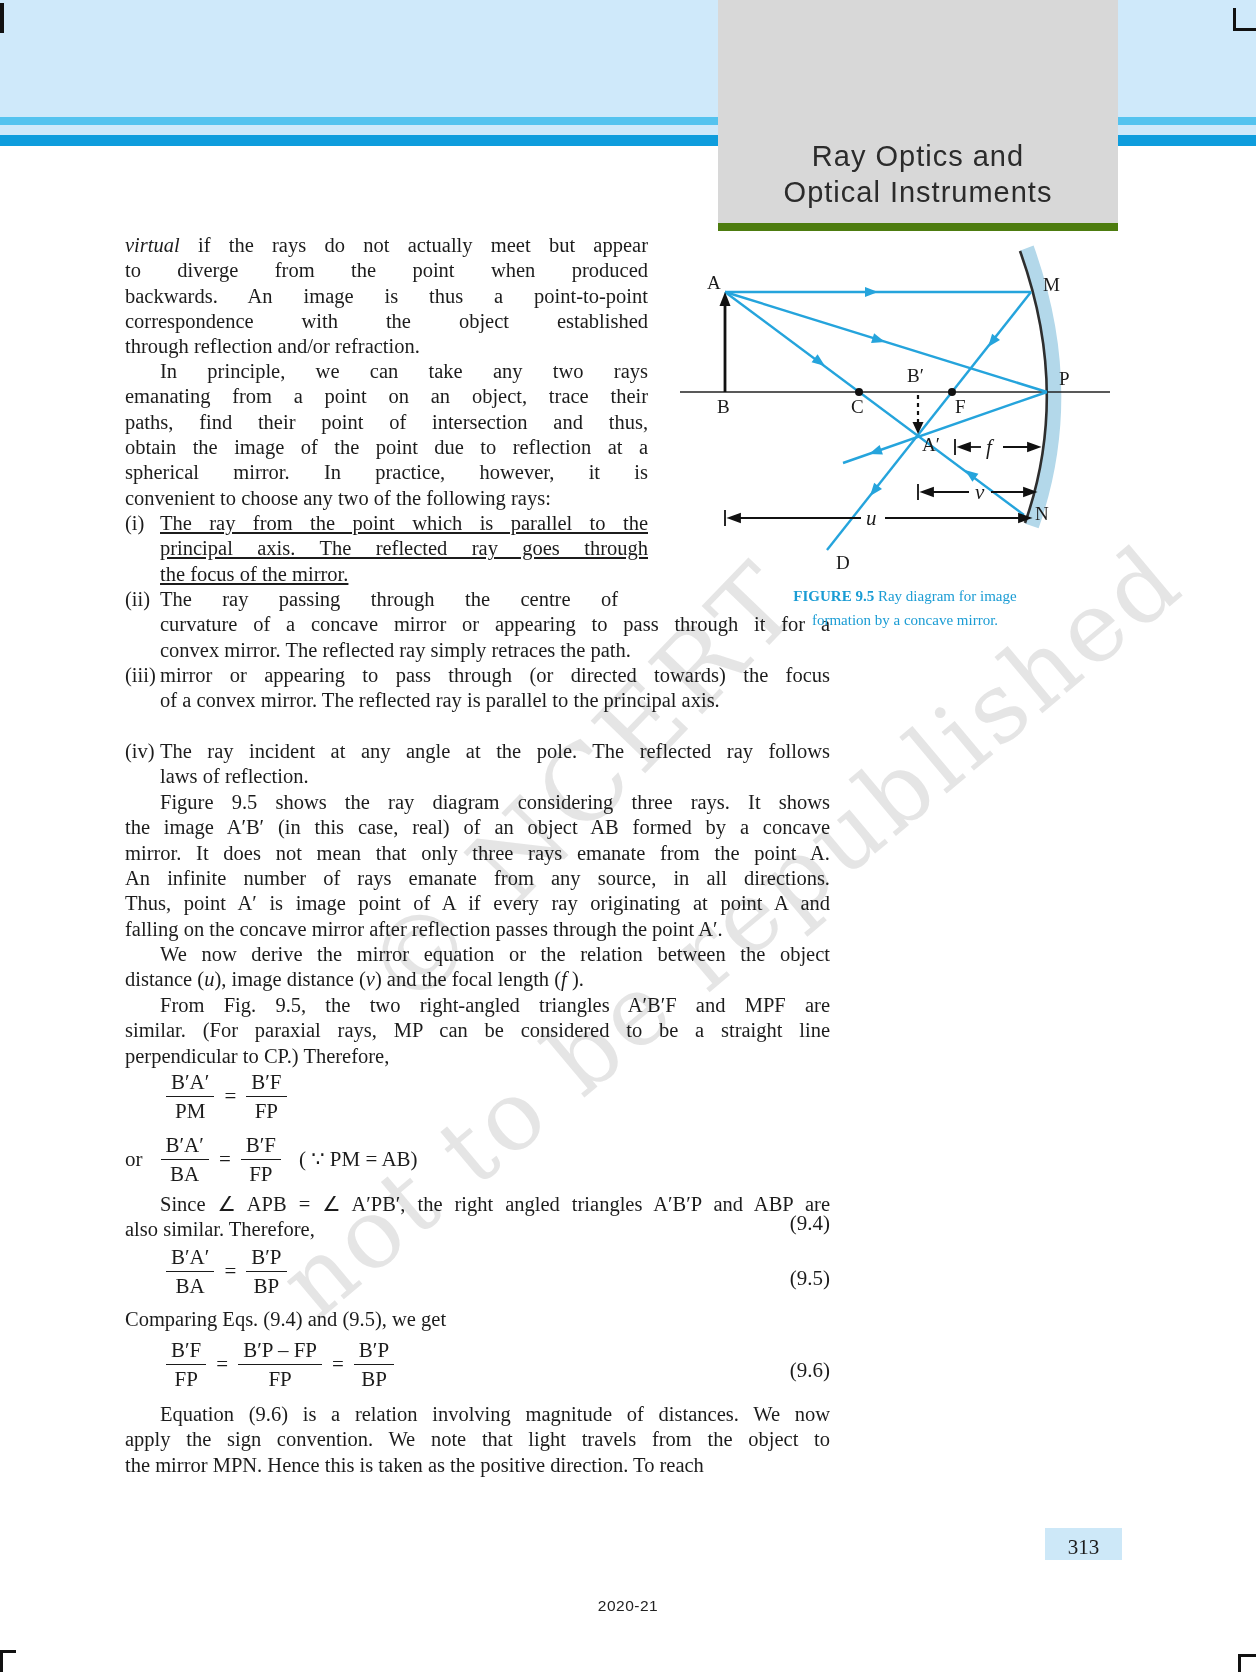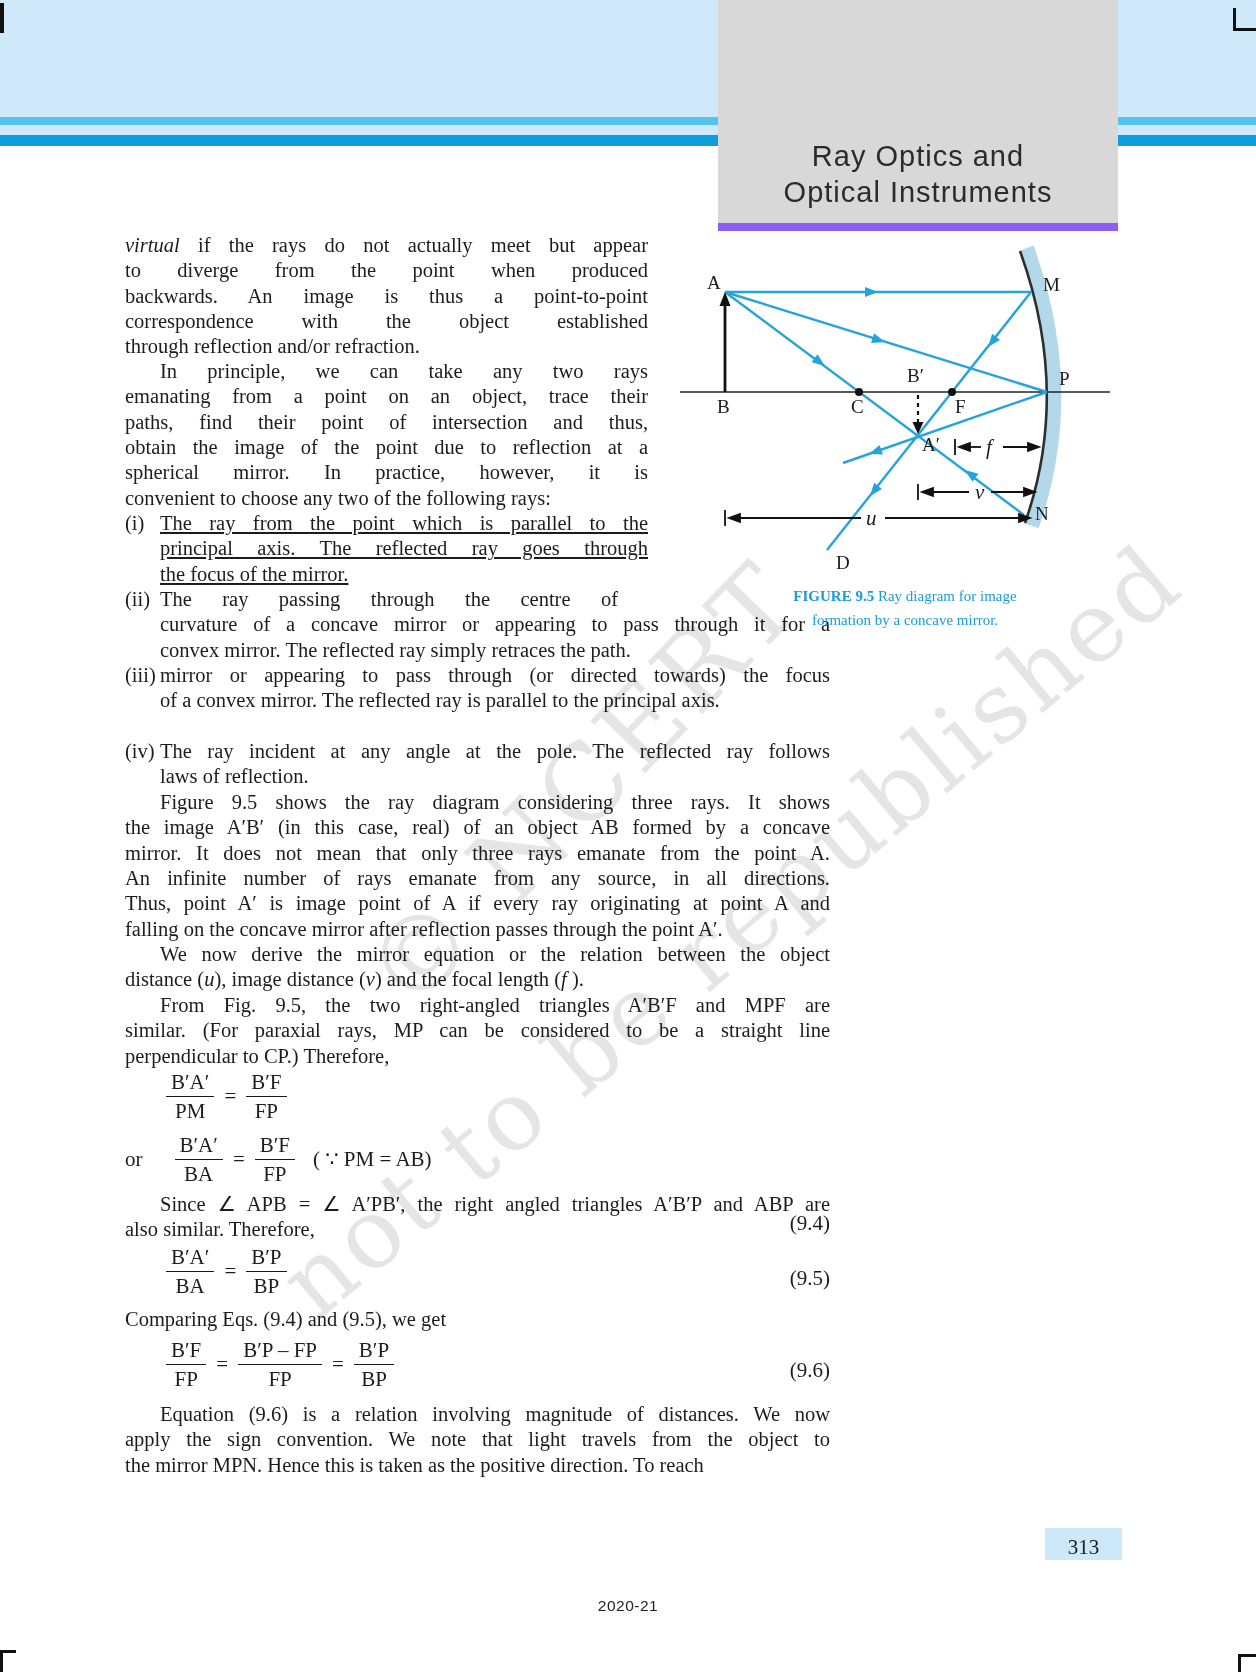--- a/index.html
+++ b/index.html
@@ -3,21 +3,21 @@
 <meta charset="utf-8">
 <style>
   html,body{margin:0;padding:0;background:#ffffff;}
   #page{position:relative;width:1256px;height:1672px;background:#ffffff;overflow:hidden;
         font-family:"Liberation Serif",serif;color:#1c1c1c;}
   
   .band-pale{position:absolute;left:0;top:0;width:1256px;height:135px;background:#cfe9fa;}
   .band-mid{position:absolute;left:0;top:117px;width:1256px;height:8px;background:#54c3ef;}
   .band-dark{position:absolute;left:0;top:135px;width:1256px;height:11px;background:#0e9ddd;}
   .title-box{position:absolute;left:718px;top:0;width:400px;height:223px;background:#d8d8d8;
-             border-bottom:8px solid #8b5cf6;z-index:3;}
+             border-bottom:8px solid #4d7c0f;z-index:3;}
   .title-text{position:absolute;left:0;top:138px;width:100%;text-align:center;
               font-family:"Liberation Sans",sans-serif;font-size:29px;line-height:36px;
               color:#2b2b2b;letter-spacing:1px;}
   
   .mark{position:absolute;z-index:5;}
   .mark-tl{left:0;top:3px;width:4px;height:30px;background:#111;}
   .mark-tr{left:1233px;top:8px;width:20px;height:20px;border-left:3px solid #111;border-bottom:3px solid #111;}
   .mark-bl{left:0;top:1650px;width:13px;height:19px;border-top:3px solid #111;border-left:3px solid #111;}
   .mark-br{left:1238px;top:1654px;width:17px;height:17px;border-top:3px solid #111;border-left:3px solid #111;}
   
@@ -31,21 +31,21 @@
   .tl.just{text-align:justify;text-align-last:justify;}
   .tl.ind{text-indent:35px;}
   .w-n{width:523px;} .w-f{width:705px;} .w-in{width:488px;text-decoration:underline;} .w-in2{width:458px;} .w-if{width:670px;}
   .marker{position:absolute;font-size:20.5px;line-height:25.35px;z-index:2;}
   
   .eq{position:absolute;display:flex;align-items:center;font-size:21px;z-index:2;}
   .frac{display:inline-flex;flex-direction:column;align-items:stretch;text-align:center;margin:0 6px;}
   .frac .num{padding:0 5px 2px 5px;line-height:24px;}
   .frac .den{padding:2px 5px 0 5px;line-height:24px;border-top:1.6px solid #1b1b1b;}
   .eqs{margin:0 4px;}
-  .eq-prefix{margin-right:26px;}
+  .eq-prefix{margin-right:12px;}
   .eq-note{margin-left:12px;}
   .eqlabel{position:absolute;left:760px;width:70px;text-align:right;font-size:21px;z-index:2;}
   
   .fig{position:absolute;left:645px;top:235px;z-index:2;}
   .fig text{font-family:"Liberation Serif",serif;font-size:19px;fill:#1b1b1b;}
   .fig text.it{font-style:italic;font-size:21px;}
   .caption{position:absolute;left:705px;top:584px;width:400px;text-align:center;z-index:2;
            font-size:15px;line-height:24px;color:#1a9cd4;}
   .caption b{font-weight:bold;}
   

